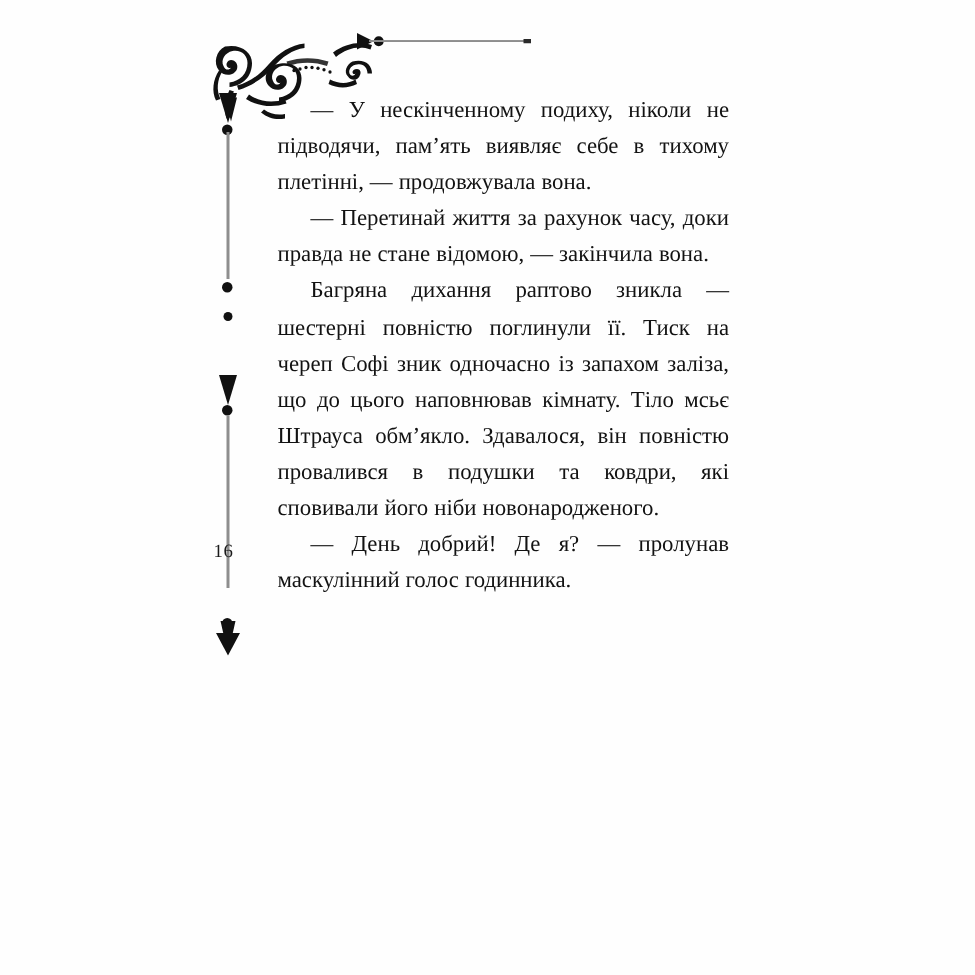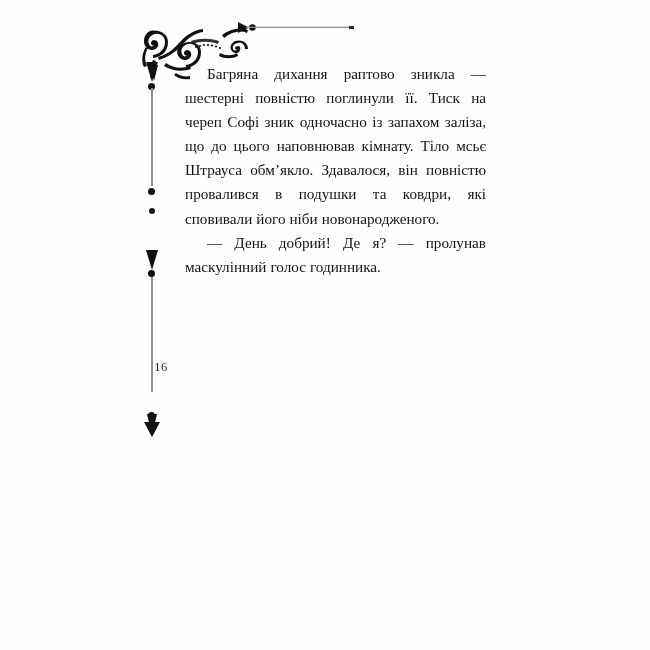--- a/index.html
+++ b/index.html
@@ -79,21 +79,21 @@
   }
   .dart svg { display: block; width: 18px; height: 22px; }
   #dart-top { top: 62px; }
   #dart-mid { top: 250px; }
   #dart-bottom { top: 412px; height: 26px; }
   #dart-bottom svg { height: 26px; }
 
   
   #page-number {
     position: absolute;
-    left: 146px;
+    left: 134px;
     top: 360px;
     width: 30px;
     text-align: center;
     font-size: 12.5px;
     letter-spacing: 0.5px;
     color: #1a1a1a;
   }
 
   
   #text-column {
@@ -190,18 +190,20 @@
 
   <div class="v-dot" id="v-dot-bottom"></div>
   <div class="dart" id="dart-bottom">
     <svg viewBox="0 0 18 26" xmlns="http://www.w3.org/2000/svg">
       <path d="M4 2 L14 2 L9 24 Z" fill="#111111"></path>
       <path d="M1 10 L17 10 L9 25 Z" fill="#111111"></path>
     </svg>
   </div>
 
   <div id="text-column">
+    <p class="para">— У нескінченному подиху, ніколи не підводя­чи, пам’ять виявляє себе в тихому плетінні, — про­довжувала вона.</p>
+    <p class="para">— Перетинай життя за рахунок часу, доки прав­да не стане відомою, — закінчила вона.</p>
     <p class="para">Багряна дихання раптово зникла — шестерні пов­ністю поглинули її. Тиск на череп Софі зник одно­часно із запахом заліза, що до цього наповнював кімнату. Тіло мсьє Штрауса обм’якло. Здавалося, він повністю провалився в подушки та ковдри, які сповивали його ніби новонародженого.</p>
     <p class="para"><span class="it">— День добрий! Де я?</span><span> — пролунав маскулінний голос годинника.</span></p>
 
   </div>
 
 </div>
 
 </body></html>

